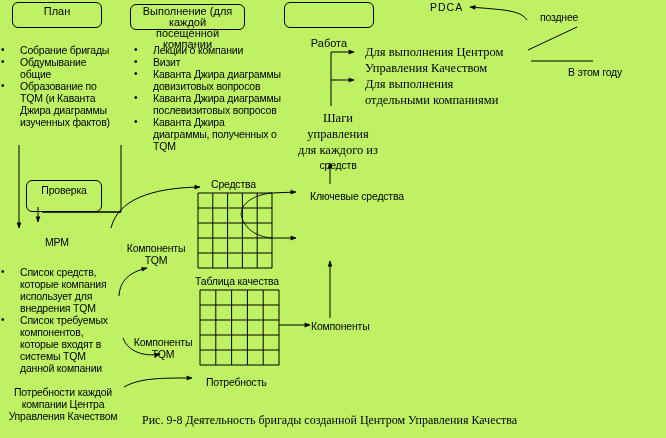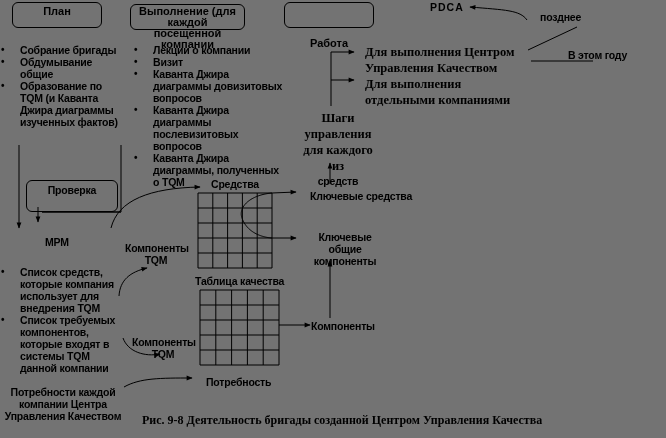--- a/index.html
+++ b/index.html
@@ -1,16 +1,16 @@
 <!DOCTYPE html>
 <html><head>
 <meta charset="utf-8">
 <style>
   html, body { margin: 0; padding: 0; background: #ffffff; }
-  #canvas { position: relative; width: 666px; height: 438px; background: #737373; overflow: hidden; font-family: "Liberation Sans", sans-serif; color: #000; font-weight: bold; }
+  #canvas { position: relative; width: 666px; height: 438px; background: #bef264; overflow: hidden; font-family: "Liberation Sans", sans-serif; color: #000; }
   .abs { position: absolute; }
   .box { position: absolute; border: 1px solid #000; border-radius: 6px; box-sizing: border-box; text-align: center; font-size: 11px; line-height: 12px; }
   .sans { font-family: "Liberation Sans", sans-serif; font-size: 10.5px; line-height: 12px; letter-spacing: -0.2px; }
   .serif { font-family: "Liberation Serif", serif; font-size: 12.5px; line-height: 16px; }
   ul.blist { list-style: none; margin: 0; padding: 0; }
   ul.blist li { position: relative; padding-left: 20px; }
   ul.blist li::before { content: "•"; position: absolute; left: 1px; top: 0; font-size: 10px; }
   svg#lines { position: absolute; left: 0; top: 0; }
   .center { text-align: center; }
 </style>
@@ -107,53 +107,52 @@
   </ul>
 
   <ul class="blist sans abs" style="left:133px;top:44px;width:150px;">
     <li>Лекции о компании</li>
     <li>Визит</li>
     <li> Каванта Джира диаграммы довизитовых вопросов</li>
     <li>Каванта Джира диаграммы послевизитовых вопросов</li>
     <li>Каванта Джира диаграммы, полученных о TQM</li>
   </ul>
 
-  <div class="box sans" style="left:26px;top:180px;width:92px;height:32px;">
+  <div class="box sans" style="left:26px;top:180px;width:76px;height:32px;">
     <span style="display:block;padding-top:3px;">Проверка</span>
   </div>
 
   <div class="abs sans" style="left:25px;top:236px;padding-left:20px;">MPM</div>
 
   <ul class="blist sans abs" style="left:0;top:266px;width:120px;">
     <li>Список средств, которые компания использует для внедрения TQM</li>
     <li>Список требуемых компонентов, которые входят в системы TQM данной компании</li>
   </ul>
 
   <div class="abs sans center" style="left:2px;top:386px;width:122px;">Потребности каждой компании Центра Управления Качеством</div>
 
   <div class="abs sans" style="left:211px;top:178px;">Средства</div>
   <div class="abs sans" style="left:195px;top:275px;">Таблица качества</div>
   <div class="abs sans" style="left:206px;top:376px;text-align:right;">Потребность</div>
   <div class="abs sans center" style="left:125px;top:242px;width:62px;">Компоненты TQM</div>
   <div class="abs sans center" style="left:132px;top:336px;width:62px;">Компоненты TQM</div>
   <div class="abs sans" style="left:302px;top:190px;padding-left:8px;">Ключевые средства</div>
-  <div class="abs sans center" style="left:305px;top:231px;width:80px;">Ключевые общие компоненты</div>
   <div class="abs sans" style="left:311px;top:320px;">Компоненты</div>
 
   <div class="abs serif center" style="left:298px;top:110px;width:80px;line-height:16px;">
     <div>Шаги управления</div>
     <div>для каждого из</div>
     <div class="sans" style="line-height:14px;">средств</div>
   </div>
 
   <div class="abs serif" style="left:365px;top:44px;width:170px;">
     <div>Для выполнения Центром</div>
     <div>Управления Качеством</div>
     <div>Для выполнения</div>
     <div>отдельными компаниями</div>
   </div>
 
   <div class="abs sans" style="left:430px;top:1px;letter-spacing:1px;">PDCA</div>
   <div class="abs sans" style="left:540px;top:11px;">позднее</div>
-  <div class="abs sans" style="left:568px;top:49px;">В этом году</div>
+  <div class="abs sans" style="left:568px;top:66px;">В этом году</div>
 
   <div class="abs serif" style="left:142px;top:412px;font-size:12px;">Рис. 9-8 Деятельность бригады созданной Центром Управления Качества</div>
 </div>
 
 </body></html>

